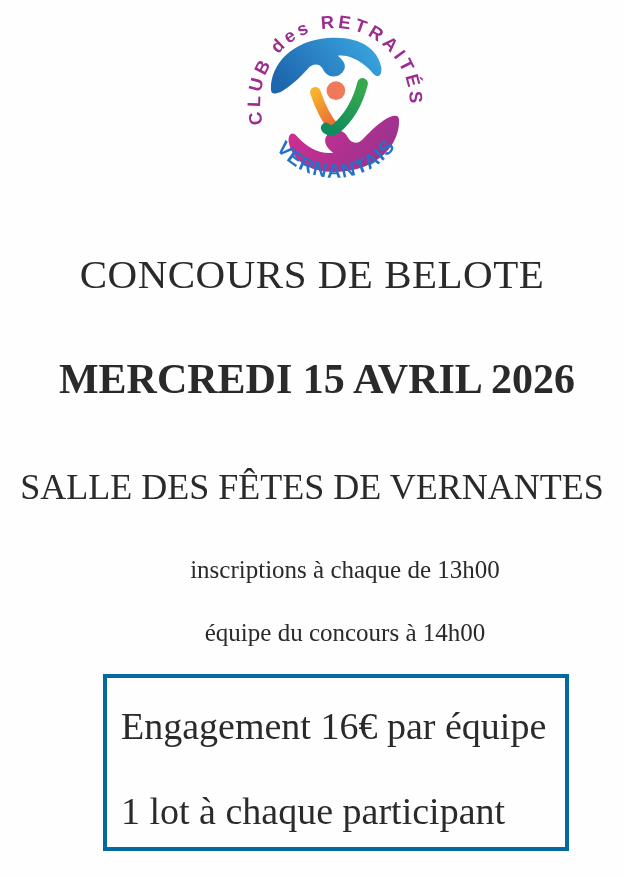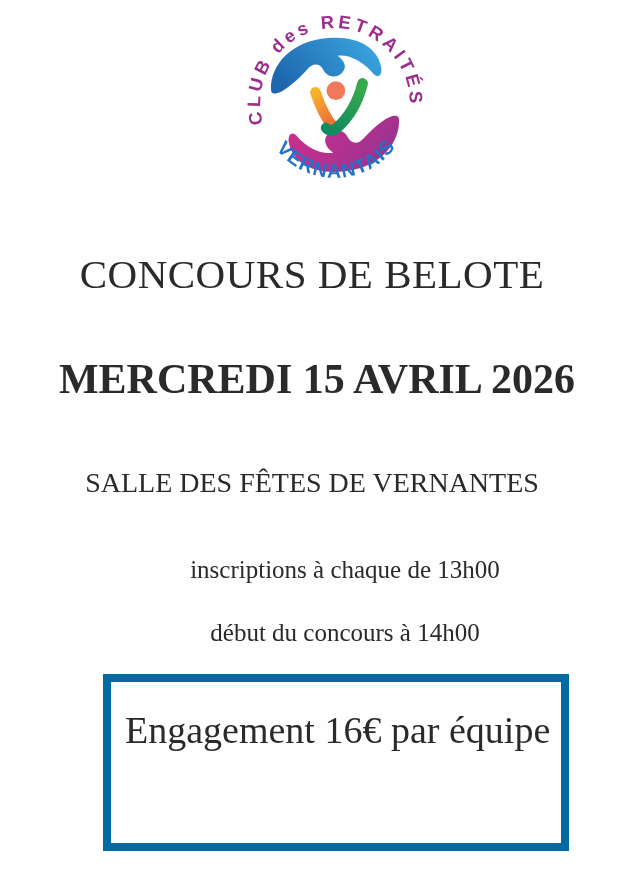--- a/index.html
+++ b/index.html
@@ -17,29 +17,29 @@
   .logo-wrap{position:absolute;left:246px;top:14px;width:178px;height:178px;}
   .logo-wrap svg{width:100%;height:100%;display:block;}
   .logo-arc{
     font-family:"Liberation Sans","DejaVu Sans",sans-serif;
     font-weight:bold;
   }
   .arc-top{font-size:20.5px;letter-spacing:4px;}
   .arc-bottom{font-size:22px;letter-spacing:1.5px;}
   .title{top:254px;font-size:41px;font-weight:400;letter-spacing:0.5px;}
   .date-line{top:358px;left:5px;font-size:42px;font-weight:bold;}
-  .venue-line{top:469px;font-size:28px;font-weight:400;}
+  .venue-line{top:469px;font-size:36px;font-weight:400;}
   .sched{font-size:25px;left:33px;}
   .sched-1{top:557px;}
   .sched-2{top:620px;}
   .sched b,.info-box b{font-weight:normal;}
   .info-box{
     position:absolute;left:103px;top:674px;
     width:466px;height:177px;
-    border:8px solid #0369a1;
+    border:4px solid #0369a1;
     box-sizing:border-box;
   }
   .box-line{position:absolute;left:14px;margin:0;line-height:1;font-size:38px;white-space:nowrap;}
   .box-line-1{top:29px;}
   .box-line-2{top:114px;}
 </style>
 </head>
 <body>
 
 <div class="page">
@@ -92,22 +92,25 @@
 
   <h2 class="abs center date-line">MERCREDI 15 AVRIL 2026</h2>
 
   <h3 class="abs center venue-line">SALLE DES FÊTES DE VERNANTES</h3>
 
   <p class="abs center sched sched-1">
     <span>inscriptions à chaque de </span><b>13h00</b>
   </p>
 
   <p class="abs center sched sched-2">
-    <span>début du concours à </span><b>14h00</b>
+    <span>équipe du concours à </span><b>14h00</b>
   </p>
 
   <div class="info-box">
     <p class="box-line box-line-1">
       <span>Engagement </span><b>16€</b><span> par équipe</span>
     </p>
+    <p class="box-line box-line-2">
+      <b>1</b><span> lot à chaque participant</span>
+    </p>
   </div>
 
 </div>
 
 </body></html>

